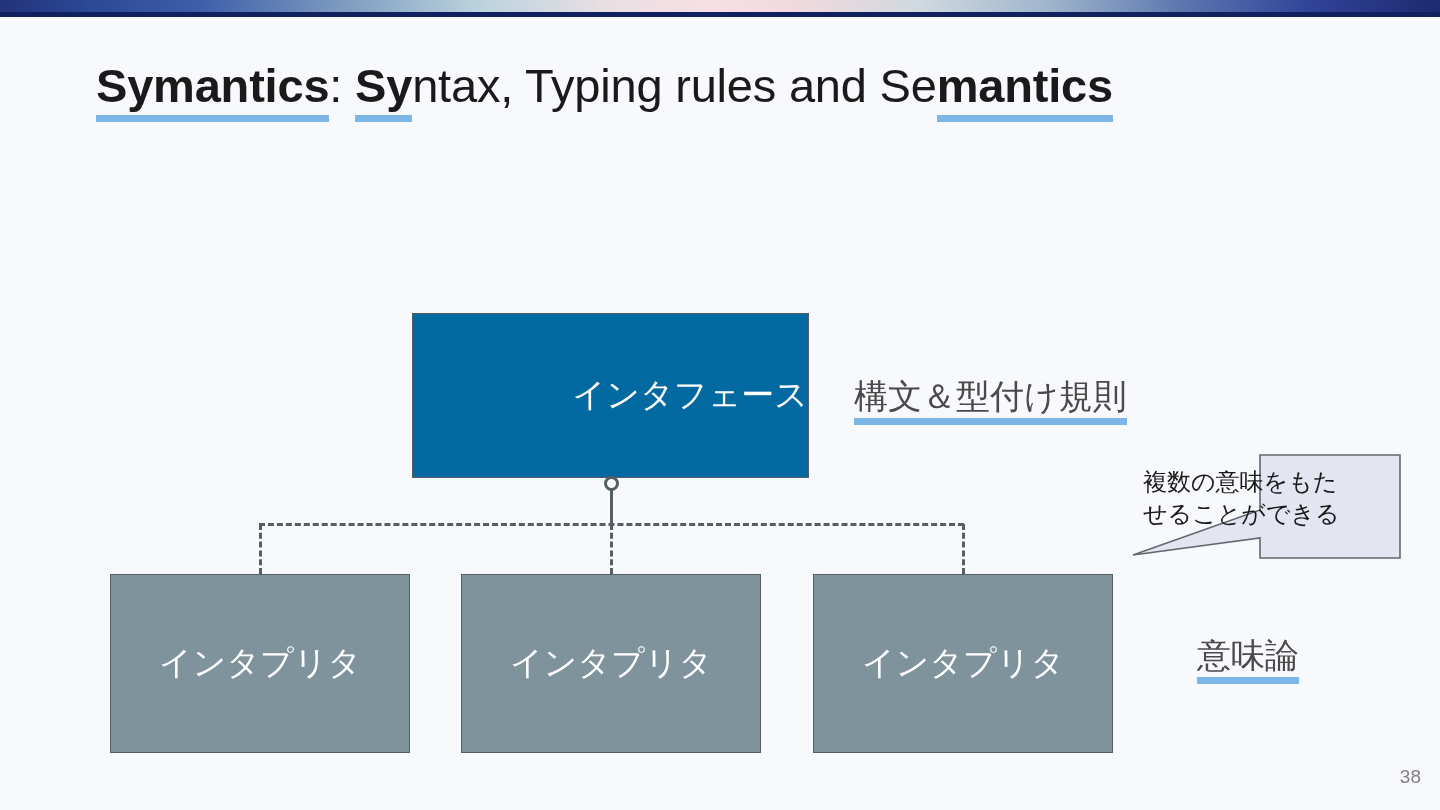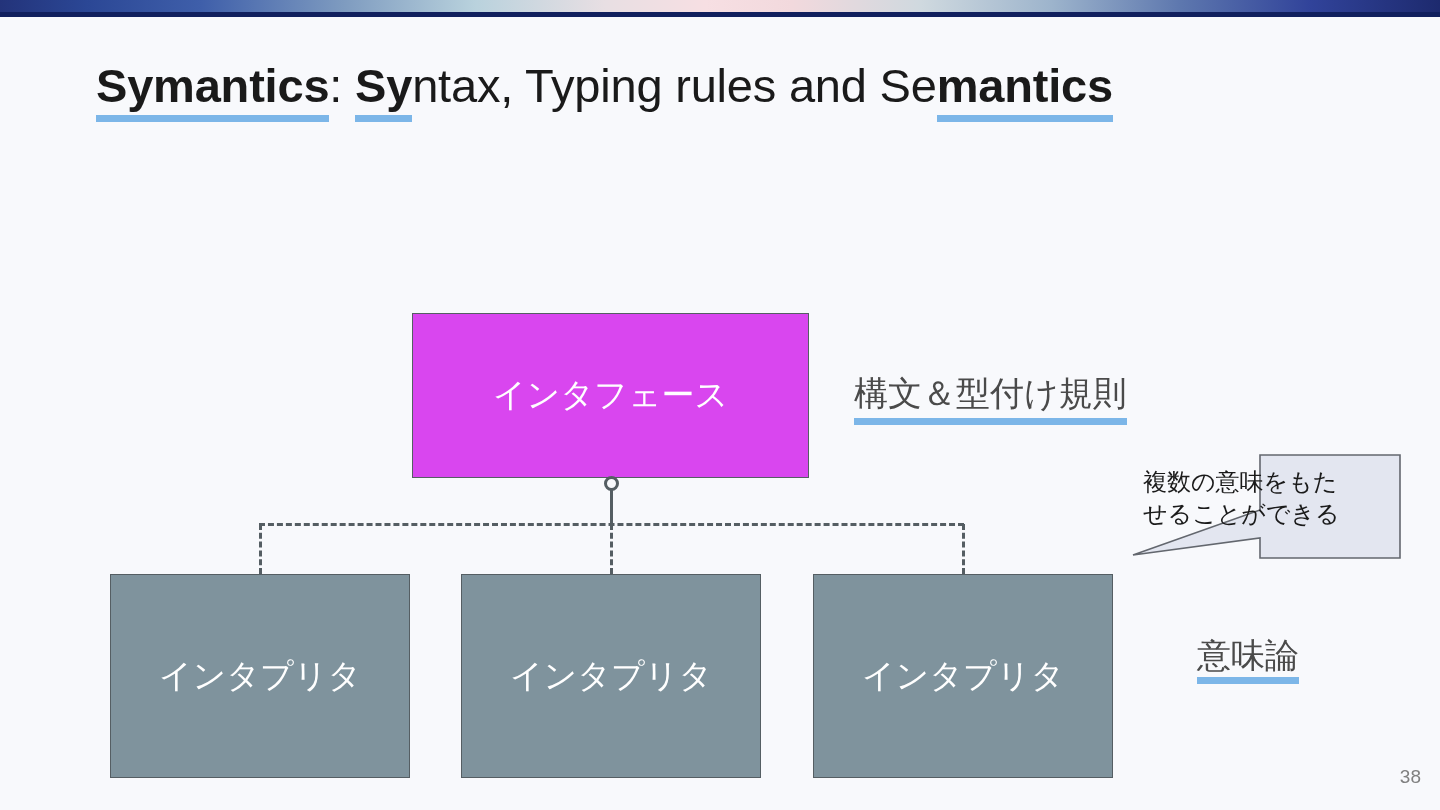--- a/index.html
+++ b/index.html
@@ -103,28 +103,29 @@
     align-items: center;
     justify-content: center;
     color: #ffffff;
     font-family: "DejaVu Sans", "Liberation Sans", sans-serif;
   }
   .node-root {
     left: 412px;
     top: 313px;
     width: 397px;
     height: 165px;
-    background: #d946ef;
+    background: #0369a1;
     border: 1.5px solid #555e63;
     font-size: 33px;
+    justify-content: flex-end;
   }
   .node-leaf {
     top: 574px;
     width: 300px;
-    height: 204px;
+    height: 179px;
     background: #7f939d;
     border: 1.5px solid #555e63;
     font-size: 33px;
   }
   .leaf1 { left: 110px; }
   .leaf2 { left: 461px; }
   .leaf3 { left: 813px; }
 
   
   .conn-circle {
@@ -167,21 +168,21 @@
 
   
   .side-label {
     position: absolute;
     font-size: 34px;
     line-height: 44px;
     color: #4a4a4a;
     font-family: "DejaVu Sans", "Liberation Sans", sans-serif;
     white-space: nowrap;
   }
-  .label-syntax { left: 854px; top: 374px; font-family: Liberation Mono, monospace; }
+  .label-syntax { left: 854px; top: 374px; }
   .label-semantics { left: 1197px; top: 633px; }
 
   
   .callout-wrap {
     position: absolute;
     left: 1075px;
     top: 450px;
     width: 335px;
     height: 120px;
   }

